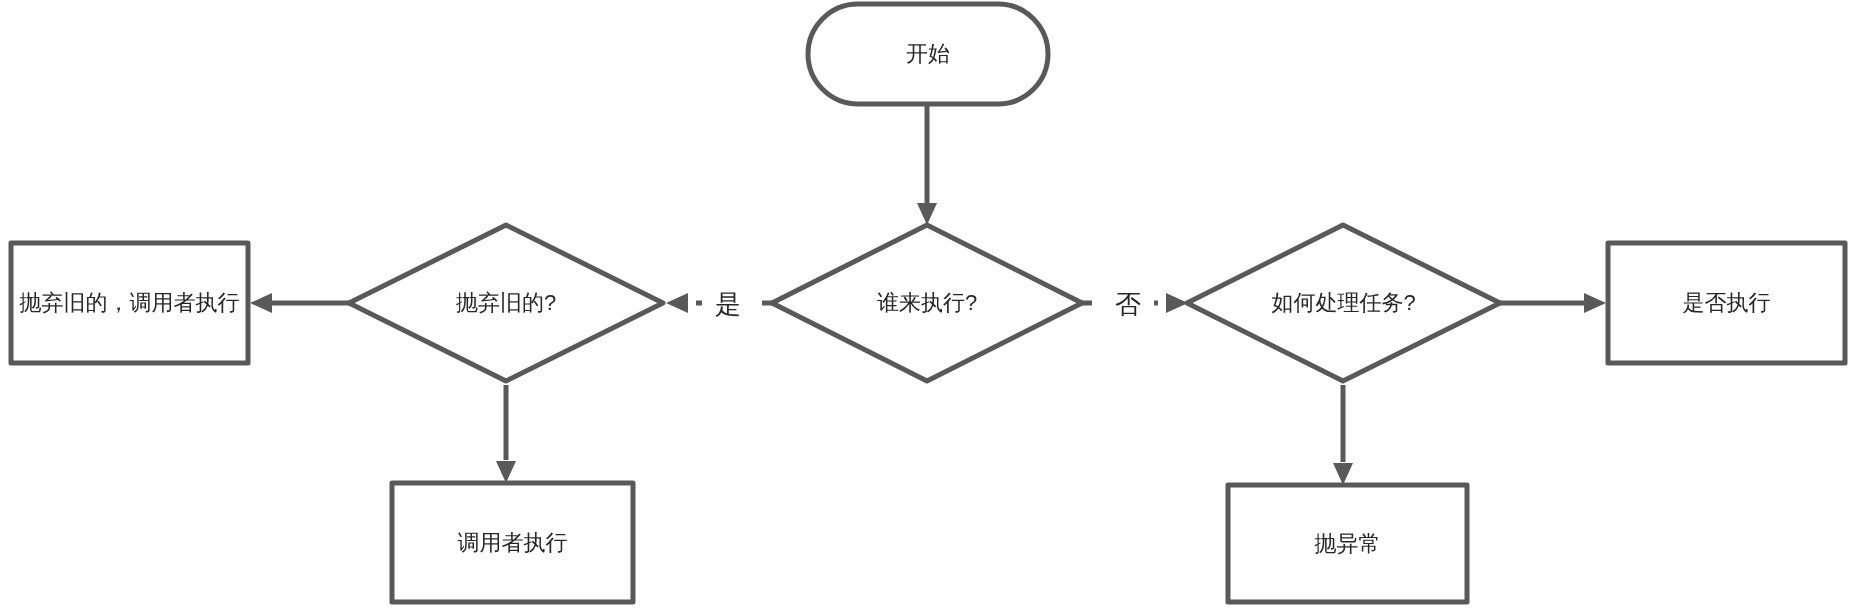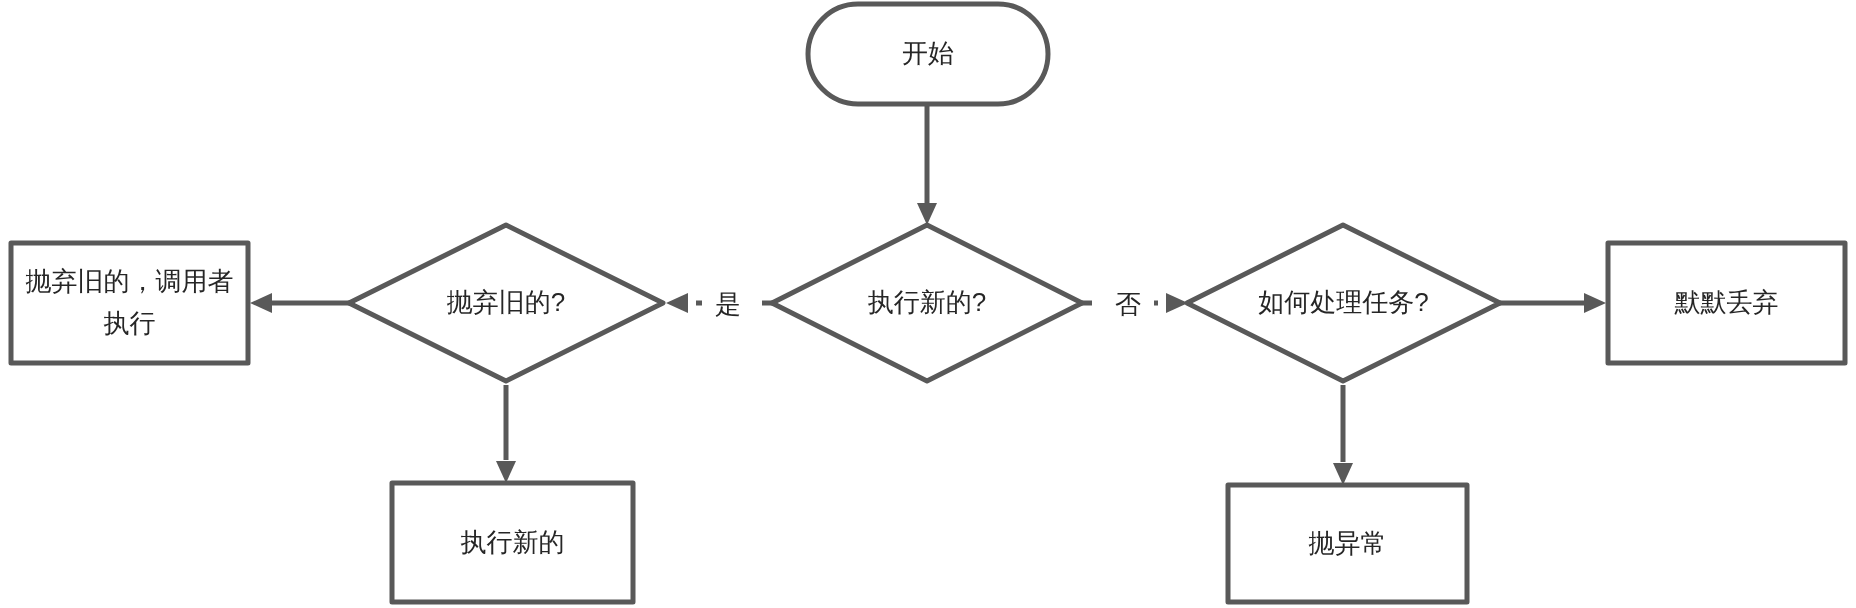--- a/index.html
+++ b/index.html
@@ -36,21 +36,21 @@
     dominant-baseline: central;
   }
   .node-label {
     width: 100%;
     height: 100%;
     display: flex;
     align-items: center;
     justify-content: center;
     text-align: center;
     font-family: "Liberation Sans", sans-serif;
-    font-size: 26px;
+    font-size: 22px;
     line-height: 1.6;
     color: #262626;
     box-sizing: border-box;
     padding: 0 8px;
   }
 </style>
 </head>
 <body>
 
 <div class="canvas-wrap">
@@ -98,21 +98,21 @@
   <g>
     <rect class="shape" x="808" y="4" width="240" height="100" rx="50" ry="50"></rect>
     <foreignObject x="808" y="4" width="240" height="100">
       <div xmlns="http://www.w3.org/1999/xhtml" class="node-label">开始</div>
     </foreignObject>
   </g>
 
   <g>
     <path class="shape" d="M772,303 L927,225 L1082,303 L927,381 Z"></path>
     <foreignObject x="802" y="243" width="250" height="120">
-      <div xmlns="http://www.w3.org/1999/xhtml" class="node-label">执行新的?</div>
+      <div xmlns="http://www.w3.org/1999/xhtml" class="node-label">谁来执行?</div>
     </foreignObject>
   </g>
 
   <g>
     <path class="shape" d="M349,303 L506,225 L663,303 L506,381 Z"></path>
     <foreignObject x="381" y="243" width="250" height="120">
       <div xmlns="http://www.w3.org/1999/xhtml" class="node-label">抛弃旧的?</div>
     </foreignObject>
   </g>
 
@@ -126,28 +126,28 @@
   <g>
     <rect class="shape" x="11" y="243" width="237" height="120"></rect>
     <foreignObject x="11" y="243" width="237" height="120">
       <div xmlns="http://www.w3.org/1999/xhtml" class="node-label">抛弃旧的，调用者执行</div>
     </foreignObject>
   </g>
 
   <g>
     <rect class="shape" x="392" y="483" width="241" height="119"></rect>
     <foreignObject x="392" y="483" width="241" height="119">
-      <div xmlns="http://www.w3.org/1999/xhtml" class="node-label">执行新的</div>
+      <div xmlns="http://www.w3.org/1999/xhtml" class="node-label">调用者执行</div>
     </foreignObject>
   </g>
 
   <g>
     <rect class="shape" x="1608" y="243" width="237" height="120"></rect>
     <foreignObject x="1608" y="243" width="237" height="120">
-      <div xmlns="http://www.w3.org/1999/xhtml" class="node-label">默默丢弃</div>
+      <div xmlns="http://www.w3.org/1999/xhtml" class="node-label">是否执行</div>
     </foreignObject>
   </g>
 
   <g>
     <rect class="shape" x="1228" y="485" width="239" height="117"></rect>
     <foreignObject x="1228" y="485" width="239" height="117">
       <div xmlns="http://www.w3.org/1999/xhtml" class="node-label">抛异常</div>
     </foreignObject>
   </g>
 

